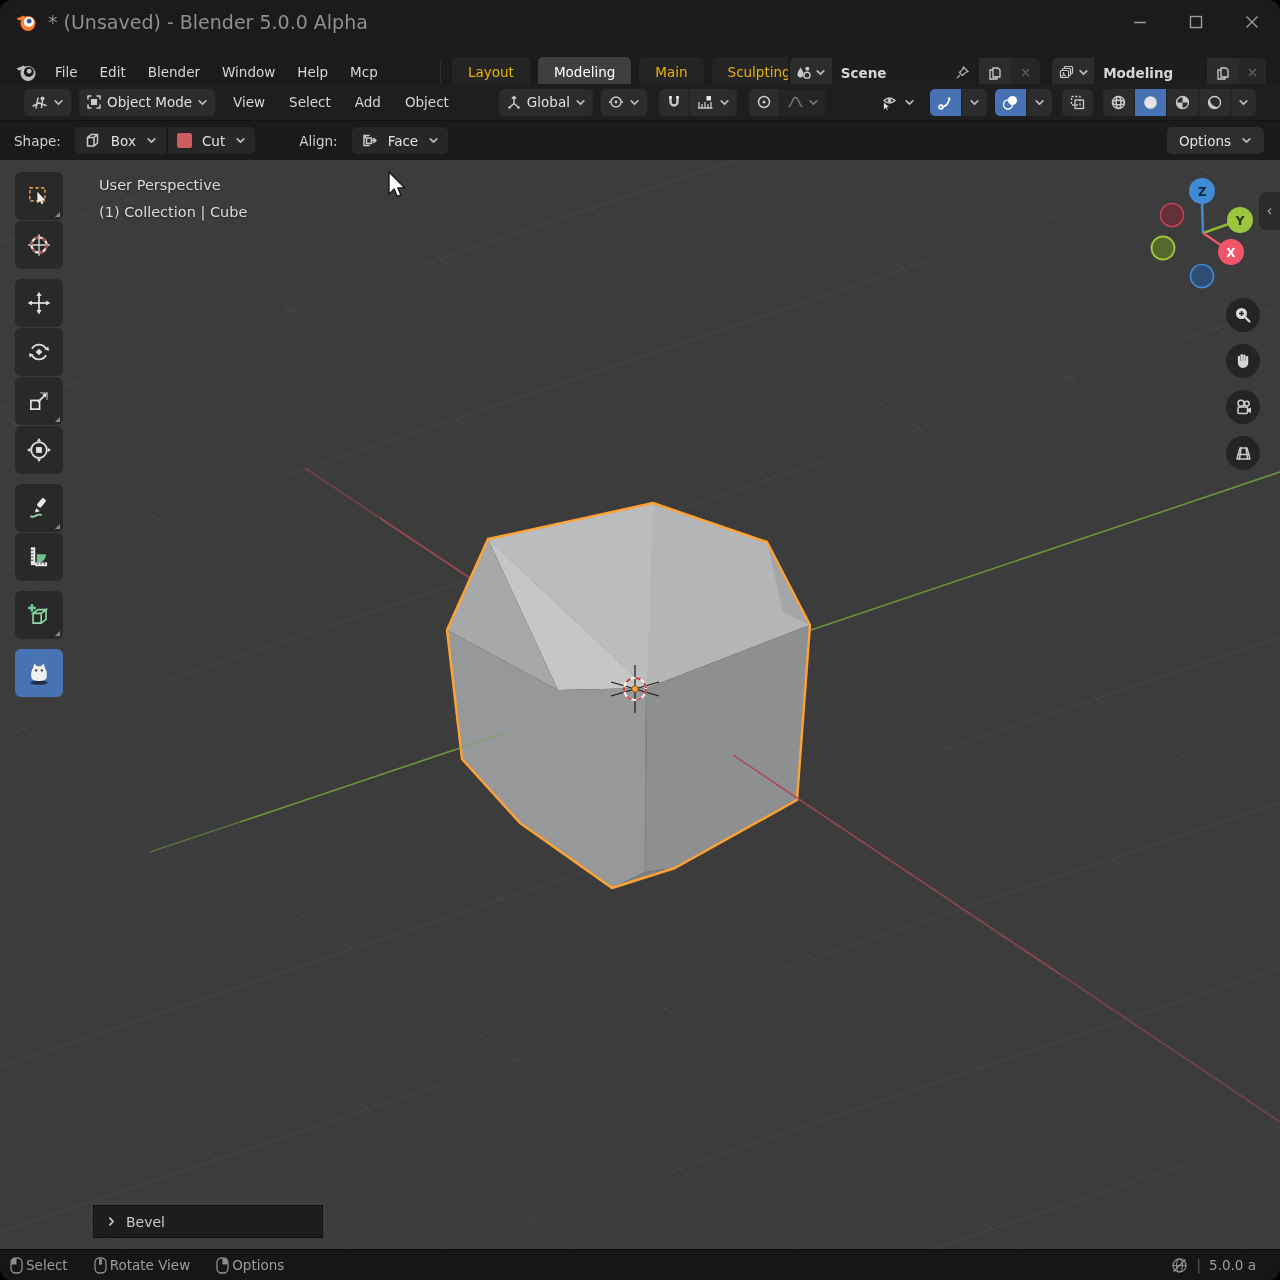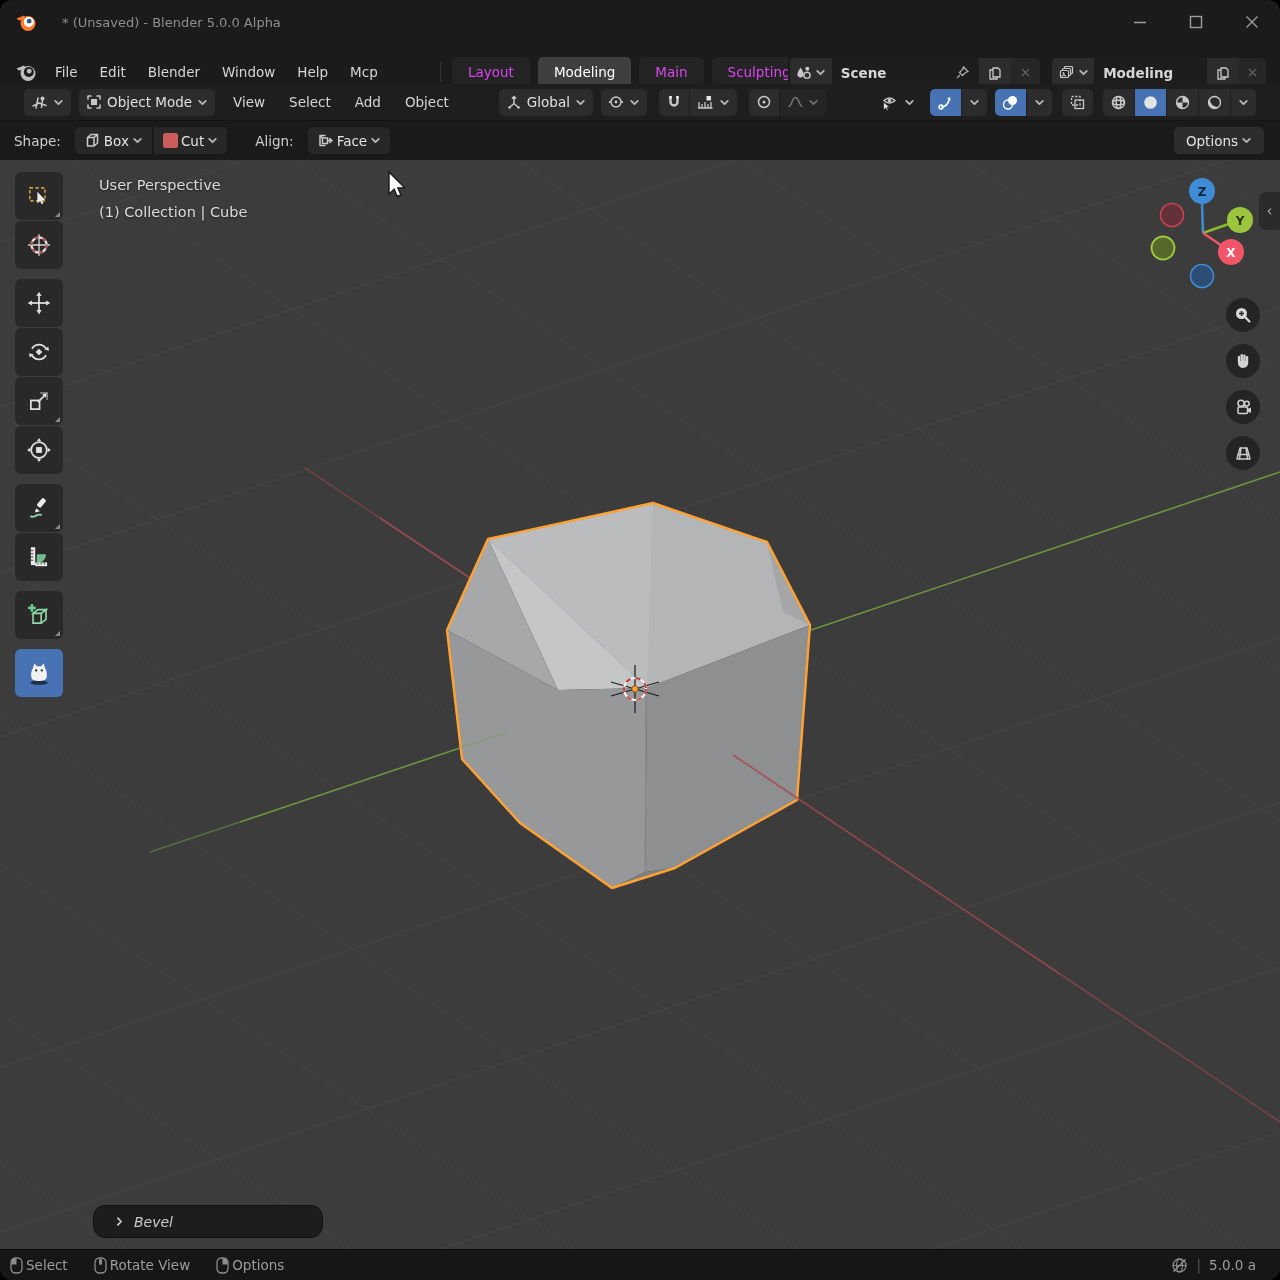--- a/index.html
+++ b/index.html
@@ -3,67 +3,67 @@
 <meta charset="utf-8">
 <style>
   html,body{margin:0;padding:0;background:#000;font-family:"DejaVu Sans","Liberation Sans",sans-serif;}
   .window{position:relative;width:1280px;height:1280px;background:#1b1b1b;border-radius:12px;overflow:hidden;}
   svg{display:block;}
   .ic{stroke:#c9c9c9;fill:none;stroke-width:1.5;stroke-linecap:round;stroke-linejoin:round;}
   .chev{width:11px;height:11px;stroke:#b9b9b9;fill:none;stroke-width:1.6;stroke-linecap:round;stroke-linejoin:round;flex:0 0 auto;}
 
   
   .titlebar{position:absolute;left:0;top:0;width:1280px;height:44px;background:#1b1b1b;display:flex;align-items:center;}
-  .titlebar .title{color:#8f8f8f;font-size:13px;margin-left:24px;}
+  .titlebar .title{color:#8f8f8f;font-size:19px;margin-left:10px;}
   .win-controls{position:absolute;right:0;top:0;height:44px;display:flex;}
   .win-btn{width:56px;height:44px;display:flex;align-items:center;justify-content:center;color:#9c9c9c;}
   .blender-logo{margin-left:14px;}
 
   
   .menubar{position:absolute;left:0;top:52px;width:1280px;height:40px;background:#1b1b1b;border-bottom:1px solid #141414;}
   .menu-items{position:absolute;left:44px;top:0;height:40px;display:flex;align-items:center;}
   .menu-item{color:#d6d6d6;font-size:13.5px;padding:5px 11px;border-radius:4px;}
   .mono-logo{position:absolute;left:14px;top:8px;}
   .menu-sep{position:absolute;left:440px;top:10px;width:1px;height:20px;background:#333;}
   .ws-tabs{position:absolute;left:452px;top:5px;height:30px;display:flex;gap:8px;width:336px;overflow:hidden;}
-  .ws-tab{height:30px;display:flex;align-items:center;padding:0 16px;border-radius:5px;background:#242424;color:#d946ef;font-size:13.5px;white-space:nowrap;}
+  .ws-tab{height:30px;display:flex;align-items:center;padding:0 16px;border-radius:5px;background:#242424;color:#eab308;font-size:13.5px;white-space:nowrap;}
   .ws-tab.active{background:#3f3f3f;color:#ffffff;}
   .db-group{position:absolute;top:6px;height:29px;display:flex;border-radius:5px;overflow:hidden;}
   .db-seg{display:flex;align-items:center;justify-content:center;background:#2c2c2c;}
   .db-field{background:#1d1d1d;color:#d6d6d6;font-size:13.5px;display:flex;align-items:center;padding:0 9px;gap:8px;font-weight:bold;}
   .db-x{color:#5c5c5c;font-size:13px;background:#262626;}
 
   
   .toolheader{position:absolute;left:0;top:84px;width:1280px;height:37px;background:#1e1e1e;border-bottom:1px solid #131313;display:flex;align-items:center;padding:0 24px;box-sizing:border-box;}
   .th-btn{height:27px;background:#2c2c2c;border-radius:5px;display:flex;align-items:center;padding:0 7px;gap:5px;color:#e0e0e0;font-size:13.5px;flex:0 0 auto;}
   .th-menu{color:#d6d6d6;font-size:13.5px;padding:0 12px;flex:0 0 auto;}
   .seg-group{height:27px;display:flex;gap:1px;border-radius:5px;overflow:hidden;flex:0 0 auto;}
   .seg{height:27px;background:#2c2c2c;display:flex;align-items:center;justify-content:center;padding:0 7px;}
   .seg.on{background:#4772b3;}
   .seg.dim{background:#252525;}
 
   
   .viewport{position:absolute;left:0;top:121px;width:1280px;height:1128px;background:#3c3c3c;overflow:hidden;}
   .scene-svg{position:absolute;left:0;top:0;}
   .toolsettings{position:absolute;left:0;top:0;width:1280px;height:39px;background:#1a1a1a;display:flex;align-items:center;padding:0 14px;box-sizing:border-box;}
   .ts-label{color:#cfcfcf;font-size:13.5px;margin-right:14px;}
-  .ts-btn{height:27px;background:#272727;display:flex;align-items:center;padding:0 9px;gap:3px;color:#e2e2e2;font-size:13.5px;}
+  .ts-btn{height:27px;background:#272727;display:flex;align-items:center;padding:0 9px;gap:10px;color:#e2e2e2;font-size:13.5px;}
   .swatch{width:15px;height:15px;border-radius:2.5px;}
   .overlay-text{position:absolute;left:99px;top:51px;color:#dcdcdc;font-size:14.5px;line-height:27px;text-shadow:0 1px 2px rgba(0,0,0,.45);}
   .toolbar{position:absolute;left:15px;top:51px;width:48px;display:flex;flex-direction:column;}
   .tool-btn{position:relative;width:48px;height:48px;background:rgba(40,40,40,.92);border-radius:6px;display:flex;align-items:center;justify-content:center;margin-bottom:1px;}
   .tool-btn.active{background:#4772b3;}
   .tool-gap{height:9px;}
   .tool-btn .subtri{position:absolute;right:3px;bottom:3px;width:0;height:0;border-left:5px solid transparent;border-bottom:5px solid #8a8a8a;}
   .viewbtns{position:absolute;left:1226px;top:177px;display:flex;flex-direction:column;gap:12px;}
   .view-btn{width:34px;height:34px;border-radius:17px;background:rgba(30,30,30,.8);display:flex;align-items:center;justify-content:center;}
   .sidebar-tab{position:absolute;left:1259px;top:71px;width:21px;height:38px;background:#2b2b2b;border-radius:7px 0 0 7px;display:flex;align-items:center;justify-content:center;color:#ababab;font-size:15px;}
   .navgizmo{position:absolute;left:1140px;top:55px;}
   .gz-letter{font-size:12px;font-weight:bold;text-anchor:middle;font-family:"DejaVu Sans",sans-serif;}
-  .operator-panel{position:absolute;left:93px;top:1084px;width:230px;height:33px;background:rgba(27,27,27,.95);border:1px solid #111;border-radius:12px;display:flex;align-items:center;padding:0 20px;gap:9px;box-sizing:border-box;color:#c9c9c9;font-size:14px;font-style:italic;}
+  .operator-panel{position:absolute;left:93px;top:1084px;width:230px;height:33px;background:rgba(27,27,27,.95);border:1px solid #111;border-radius:0;display:flex;align-items:center;padding:0 12px;gap:9px;box-sizing:border-box;color:#c9c9c9;font-size:14px;}
   .mouse-cursor{position:absolute;left:386px;top:49px;}
 
   
   .statusbar{position:absolute;left:0;top:1249px;width:1280px;height:31px;background:#161616;border-top:1px solid #0d0d0d;display:flex;align-items:center;padding:0 10px;box-sizing:border-box;}
   .keymap-item{display:flex;align-items:center;gap:3px;margin-right:26px;color:#9d9d9d;font-size:13.5px;}
   .sb-right{margin-left:auto;display:flex;align-items:center;gap:8px;color:#9d9d9d;font-size:13.5px;padding-right:14px;}
   .sb-sep{color:#5a5a5a;}
 </style>
 </head>
 <body>
@@ -455,21 +455,21 @@
             </svg>
         </div>
         <div class="ts-btn" style="border-left:1px solid #1a1a1a;text-align:center;">
           <span class="swatch" style="background:#cd5c5c;"></span>
           <span>Cut</span>
           <svg class="chev" viewBox="0 0 10 10">
               <path d="M2 3.5 L5 6.5 L8 3.5"></path>
             </svg>
         </div>
       </div>
-      <span class="ts-label" style="margin-left:28px;">Align:</span>
+      <span class="ts-label" style="margin-left:44px;">Align:</span>
       <div class="ts-btn" style="border-radius:5px;">
         <svg width="17" height="17" viewBox="0 0 17 17" class="ic">
           <path d="M3 3.5 H8 M3 3.5 V13.5 H8 M3 3.5 L5.5 6"></path>
           <rect x="5.5" y="6" width="5" height="5.5"></rect>
           <path d="M10.5 8.5 H15 M15 8.5 L12.8 6.6 M15 8.5 L12.8 10.4"></path>
         </svg>
         <span>Face</span>
         <svg class="chev" viewBox="0 0 10 10">
             <path d="M2 3.5 L5 6.5 L8 3.5"></path>
           </svg>

